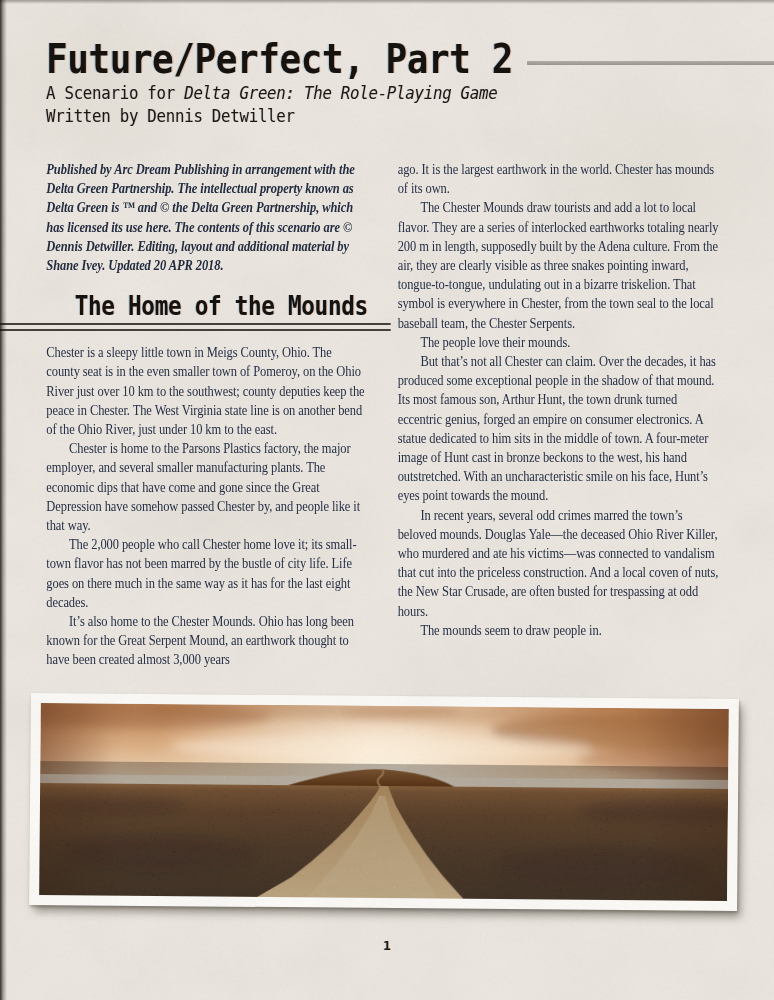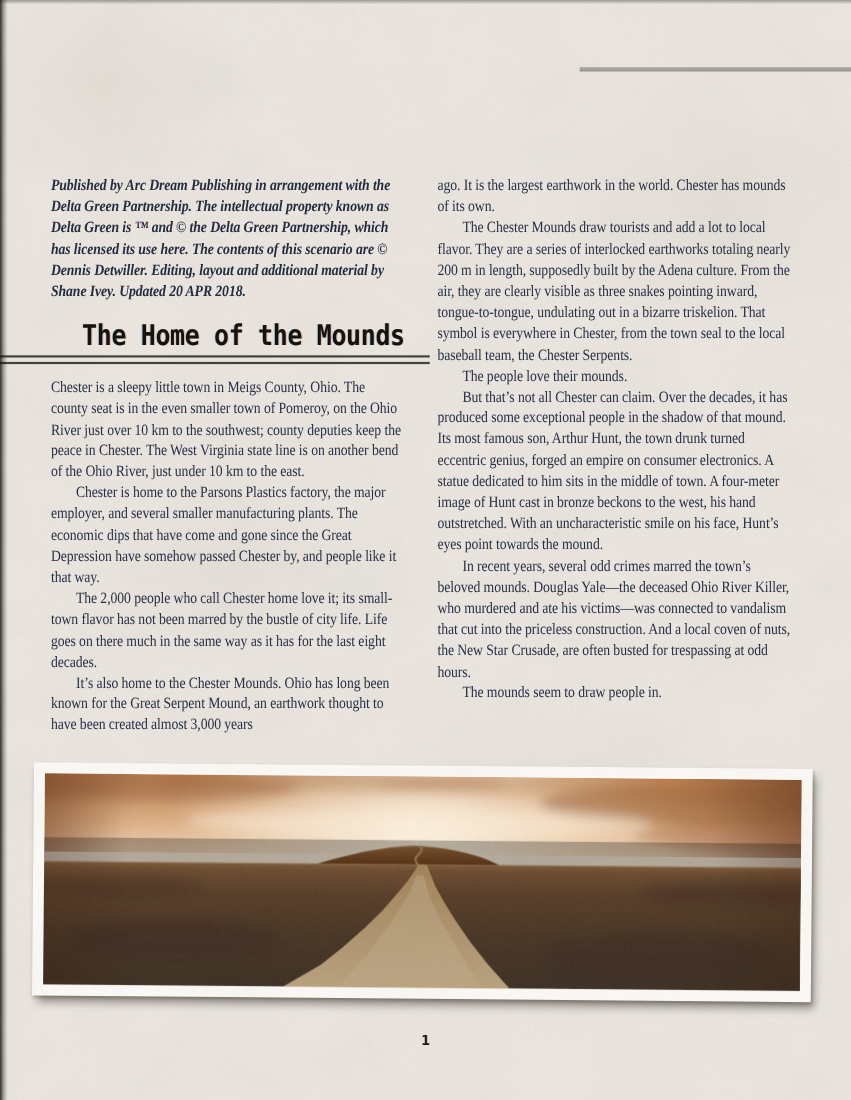--- a/index.html
+++ b/index.html
@@ -83,20 +83,27 @@
     font-family:"DejaVu Sans Mono", monospace;font-weight:bold;
     font-size:12.5px;color:#1c1914;
     text-shadow:0.8px 0 0 rgba(215,120,20,.4), -0.8px 0 0 rgba(20,110,200,.35);
   }
 </style>
 </head>
 <body>
 
 <div id="page">
 
+  <div class="masthead">
+    <div class="squish">
+      <div class="title">Future/Perfect, Part 2</div>
+      <div class="subtitle"><span>A Scenario for </span><span class="ital">Delta Green: The Role-Playing Game</span></div>
+      <div class="byline">Written by Dennis Detwiller</div>
+    </div>
+  </div>
   <div class="title-rule"></div>
 
   <div class="columns">
     <div class="col">
       <p class="publisher">Published by Arc Dream Publishing in arrangement with the Delta Green Partnership. The intellectual property known as Delta Green is ™ and © the Delta Green Partnership, which has licensed its use here. The contents of this scenario are © Dennis Detwiller. Editing, layout and additional material by Shane Ivey. Updated 20 APR 2018.</p>
       <h2 class="sec-head">The Home of the Mounds</h2>
       <div class="sec-rule"></div>
       <p class="body-start">Chester is a sleepy little town in Meigs County, Ohio. The county seat is in the even smaller town of Pomeroy, on the Ohio River just over 10 km to the southwest; county deputies keep the peace in Chester. The West Virginia state line is on another bend of the Ohio River, just under 10 km to the east.</p>
       <p class="indent">Chester is home to the Parsons Plastics factory, the major employer, and several smaller manufacturing plants. The economic dips that have come and gone since the Great Depression have somehow passed Chester by, and people like it that way.</p>
       <p class="indent">The 2,000 people who call Chester home love it; its small-town flavor has not been marred by the bustle of city life. Life goes on there much in the same way as it has for the last eight decades.</p>

